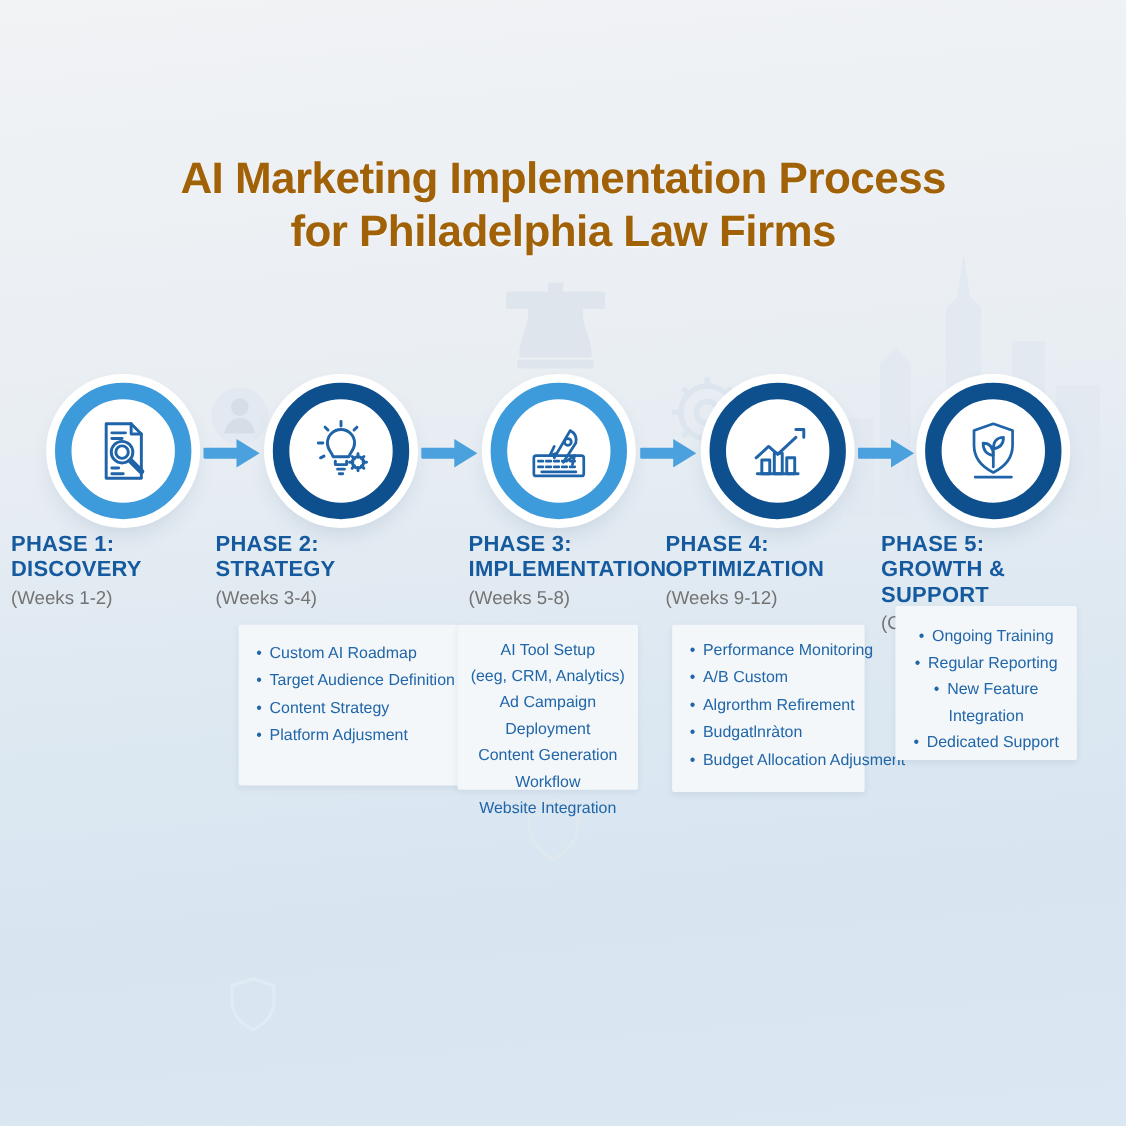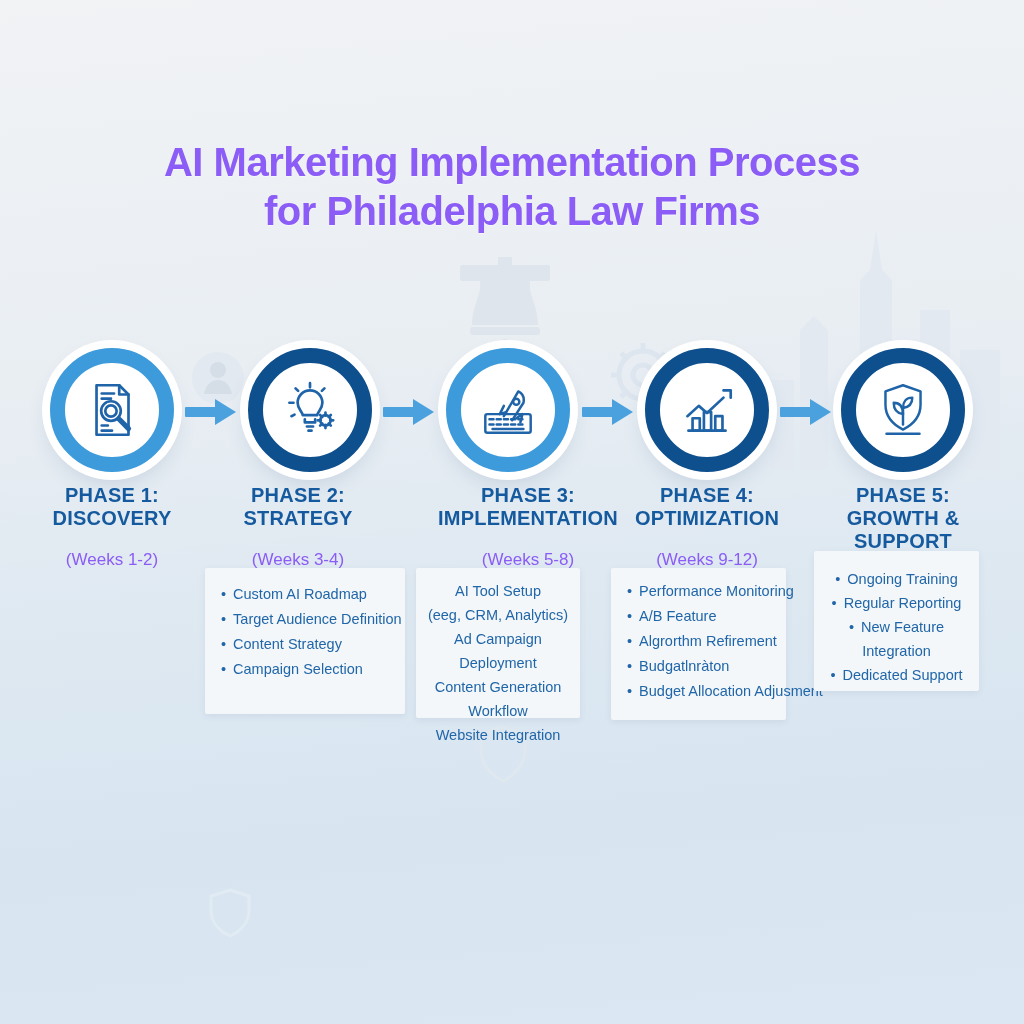--- a/index.html
+++ b/index.html
@@ -11,45 +11,45 @@
   }
   .canvas{position:absolute;inset:0;}
 
   
   .wm{position:absolute;opacity:1;pointer-events:none;}
 
   
   .title{
     position:absolute;top:138px;left:0;width:1024px;
     text-align:center;font-weight:700;font-size:40px;line-height:49px;
-    color:#8b5cf6;letter-spacing:-0.5px;margin:0;
+    color:#a16207;letter-spacing:-0.5px;margin:0;
     text-shadow:0 1px 1px rgba(255,255,255,.5);
   }
 
   
   .phase-circle{
     position:absolute;top:348px;width:94px;height:94px;border-radius:50%;
     background:#ffffff;border:15px solid var(--ring,#3e9bdb);
     box-shadow:0 0 0 8px #ffffff,0 10px 22px rgba(40,80,130,0.18);
     display:flex;align-items:center;justify-content:center;
   }
   .phase-circle svg{width:66px;height:66px;}
 
   
   .arrow{position:absolute;top:399px;width:52px;height:26px;}
   .arrow .shaft{position:absolute;left:0;top:8px;width:32px;height:10px;background:#4ba1de;border-radius:1px;}
   .arrow .head{position:absolute;left:30px;top:0;width:0;height:0;
     border-top:13px solid transparent;border-bottom:13px solid transparent;border-left:21px solid #4ba1de;}
 
   
   .phase-head{
-    position:absolute;top:484px;width:204px;text-align:center;color:#155a9e;
+    position:absolute;top:484px;width:204px;color:#155a9e;
   }
   .phase-head .ln{font-weight:700;font-size:20px;line-height:23px;letter-spacing:0.2px;}
-  .phase-head .weeks{font-weight:400;font-size:17px;line-height:24px;margin-top:18px;color:#8b5cf6;}
+  .phase-head .weeks{font-weight:400;font-size:17px;line-height:24px;margin-top:2px;color:#737373;}
 
   
   .card{
     position:absolute;top:568px;background:#f3f7fa;border-radius:2px;
     box-shadow:0 2px 6px rgba(80,110,150,0.10);
     color:#2166a8;font-size:14.5px;padding:14px 10px;box-sizing:border-box;
   }
   .card ul{list-style:none;margin:0;padding:0;}
   .card li{line-height:25px;white-space:nowrap;}
   .card.bulleted li::before{content:"\2022";margin-right:7px;color:#2166a8;}
@@ -190,41 +190,41 @@
     <div class="ln">PHASE 4:</div>
     <div class="ln">OPTIMIZATION</div>
     <div class="weeks">(Weeks 9-12)</div>
   </div>
   <div class="phase-head" style="left:801px">
     <div class="ln">PHASE 5:</div>
     <div class="ln">GROWTH &amp; SUPPORT</div>
     <div class="weeks">(Ongoing)</div>
   </div>
 
-  <div class="card bulleted left-align" style="left:205px;width:200px;height:146px">
+  <div class="card bulleted left-align" style="left:217px;width:200px;height:146px">
     <ul>
       <li>Custom AI Roadmap</li>
       <li>Target Audience Definition</li>
       <li>Content Strategy</li>
-      <li>Campaign Selection</li>
+      <li>Platform Adjusment</li>
     </ul>
   </div>
   <div class="card center-align" style="left:416px;width:164px;height:150px;padding-top:11px">
     <ul>
       <li>AI Tool Setup</li>
       <li>(eeg, CRM, Analytics)</li>
       <li>Ad Campaign Deployment</li>
       <li>Content Generation Workflow</li>
       <li>Website Integration</li>
     </ul>
   </div>
   <div class="card bulleted left-align" style="left:611px;width:175px;height:152px;padding-top:11px">
     <ul>
       <li>Performance Monitoring</li>
-      <li>A/B Feature</li>
+      <li>A/B Custom</li>
       <li>Algrorthm Refirement</li>
       <li>Budgatlnràton</li>
       <li>Budget Allocation Adjusment</li>
     </ul>
   </div>
   <div class="card bulleted center-align" style="left:814px;width:165px;height:140px;top:551px;padding-top:16px">
     <ul>
       <li>Ongoing Training</li>
       <li>Regular Reporting</li>
       <li>New Feature Integration</li>

